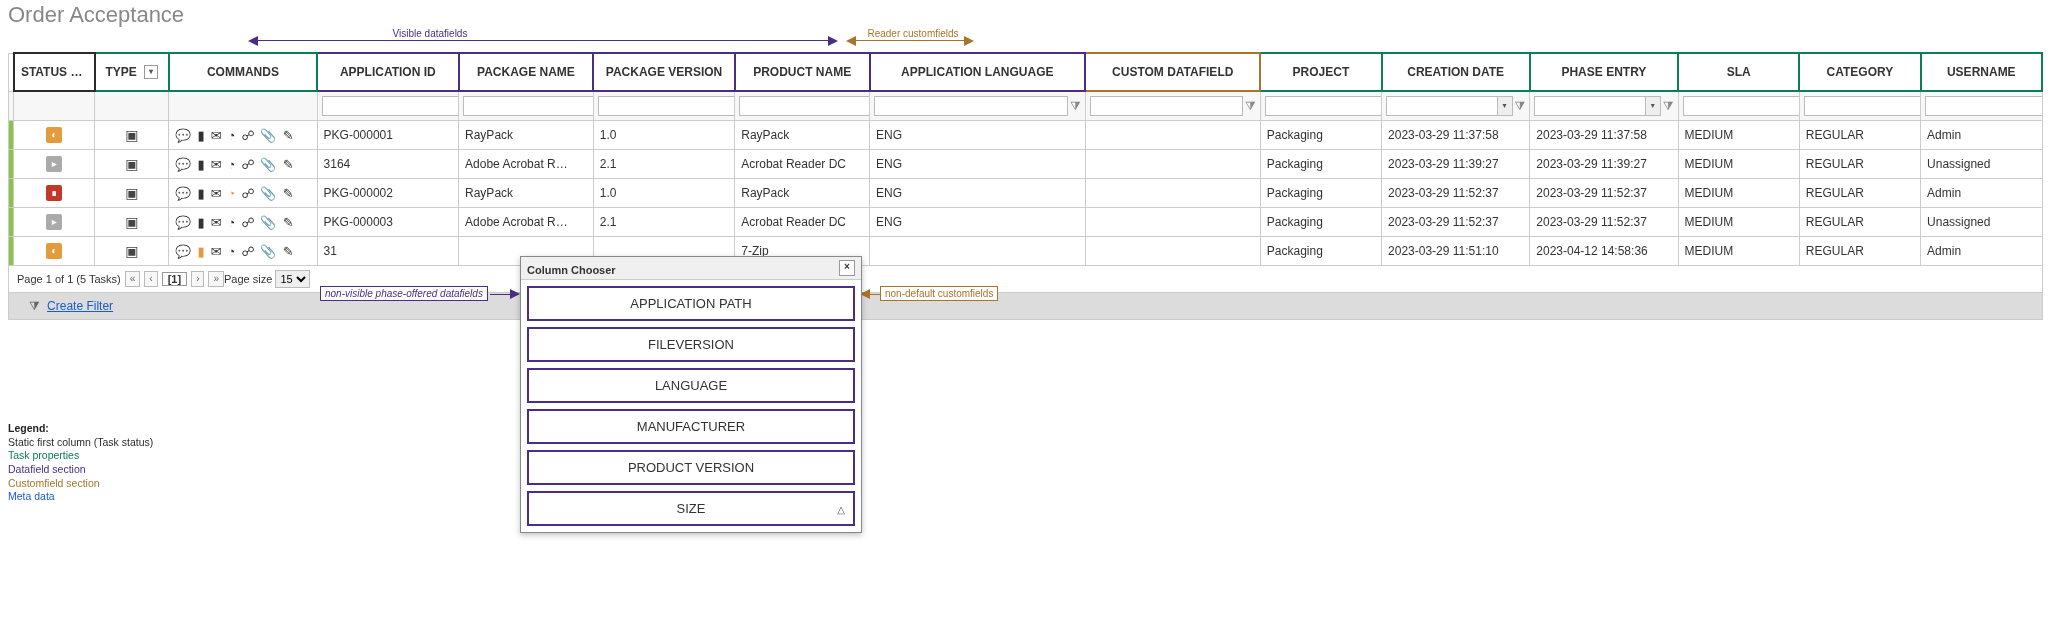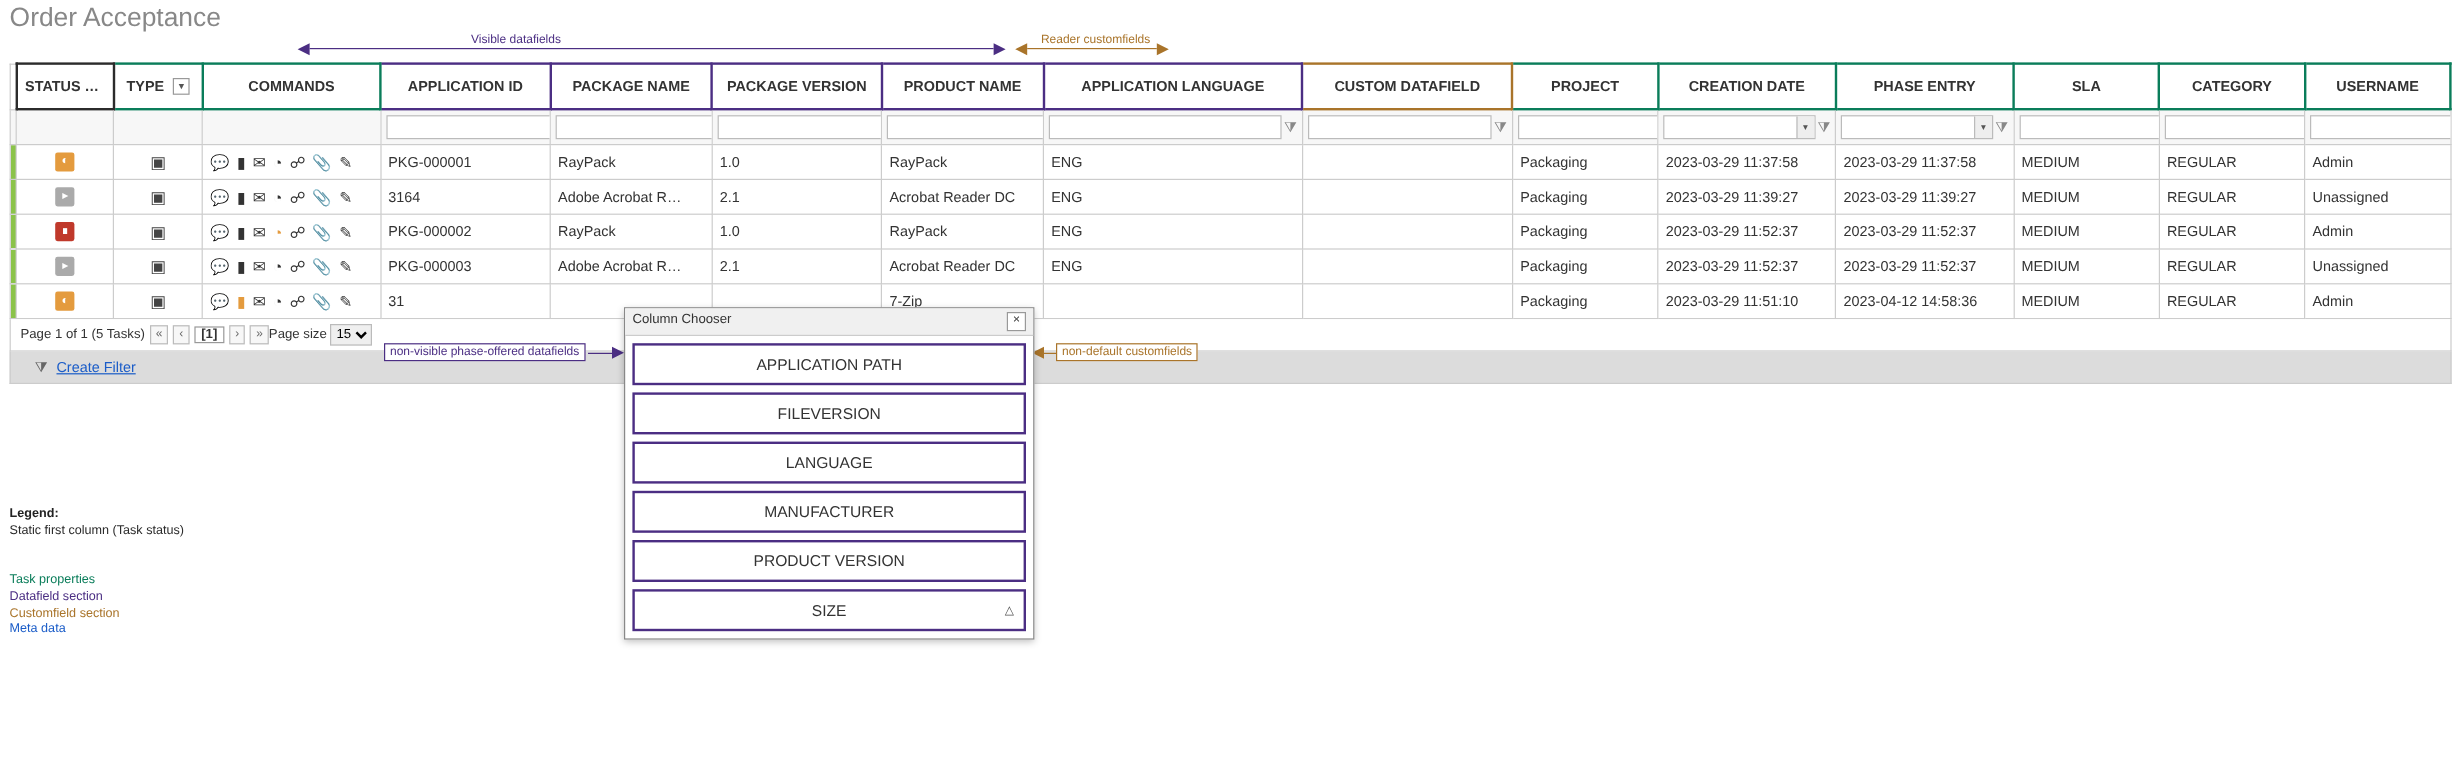--- a/index.html
+++ b/index.html
@@ -196,25 +196,26 @@
     left: 520px;
     top: 256px;
     width: 340px;
     border: 1px solid #888;
     background: #fff;
     box-shadow: 0 2px 6px rgba(0,0,0,0.25);
   }
   .cc-titlebar {
     display: flex;
     justify-content: space-between;
-    align-items: flex-start;
+    align-items: flex-end;
     padding: 3px 6px;
     font-size: 11px;
     border-bottom: 1px solid #ccc;
     background: #f0f0f0;
+    font-weight: bold;
   }
   .cc-close {
     border: 1px solid #999;
     width: 14px; height: 14px;
     font-size: 10px;
     line-height: 12px;
     text-align: center;
     background: #fff;
   }
   .cc-item {
@@ -266,21 +267,21 @@
   
   .legend {
     position: absolute;
     left: 8px;
     top: 422px;
     font-size: 10.5px;
     line-height: 1.3;
   }
   .legend .lg-title { font-weight: bold; color: #222; }
   .lg-static { color: #2b2b2b; }
-  .lg-task   { color: #0a7d5a; margin-top: 28px; }
+  .lg-task   { color: #0a7d5a; }
   .lg-data   { color: #4b2e83; }
   .lg-custom { color: #a9742a; }
   .lg-meta   { color: #1a5cc8; }
 </style>
 </head>
 <body>
 
 <div class="page-title">Order Acceptance</div>
 
 <div class="annotation-row">
@@ -597,21 +598,21 @@
     </select>
   </div>
 </div>
 
 <div class="create-filter-bar">
   <span class="create-filter-icon">⧩</span>
   <a href="#" class="create-filter-link">Create Filter</a>
 </div>
 
 <div class="cc-arrow-left">
-  <div class="single-arrow-box" style="left:0; border-color:#4b2e83; color:#4b2e83;">non-visible phase-offered datafields</div>
+  <div class="single-arrow-box" style="left:0; border-color:#4b2e83; color:#4b2e83;font-style:italic;">non-visible phase-offered datafields</div>
   <div class="single-arrow-line" style="left:170px; width:20px; border-color:#4b2e83;"></div>
   <div class="single-arrow-head" style="left:190px; border-left:10px solid #4b2e83;"></div>
 </div>
 
 <div class="cc-arrow-right">
   <div class="single-arrow-head" style="left:0; border-right:10px solid #a9742a;"></div>
   <div class="single-arrow-line" style="left:10px; width:10px; border-color:#a9742a;"></div>
   <div class="single-arrow-box" style="left:20px; border-color:#a9742a; color:#a9742a;">non-default customfields</div>
 </div>
 

